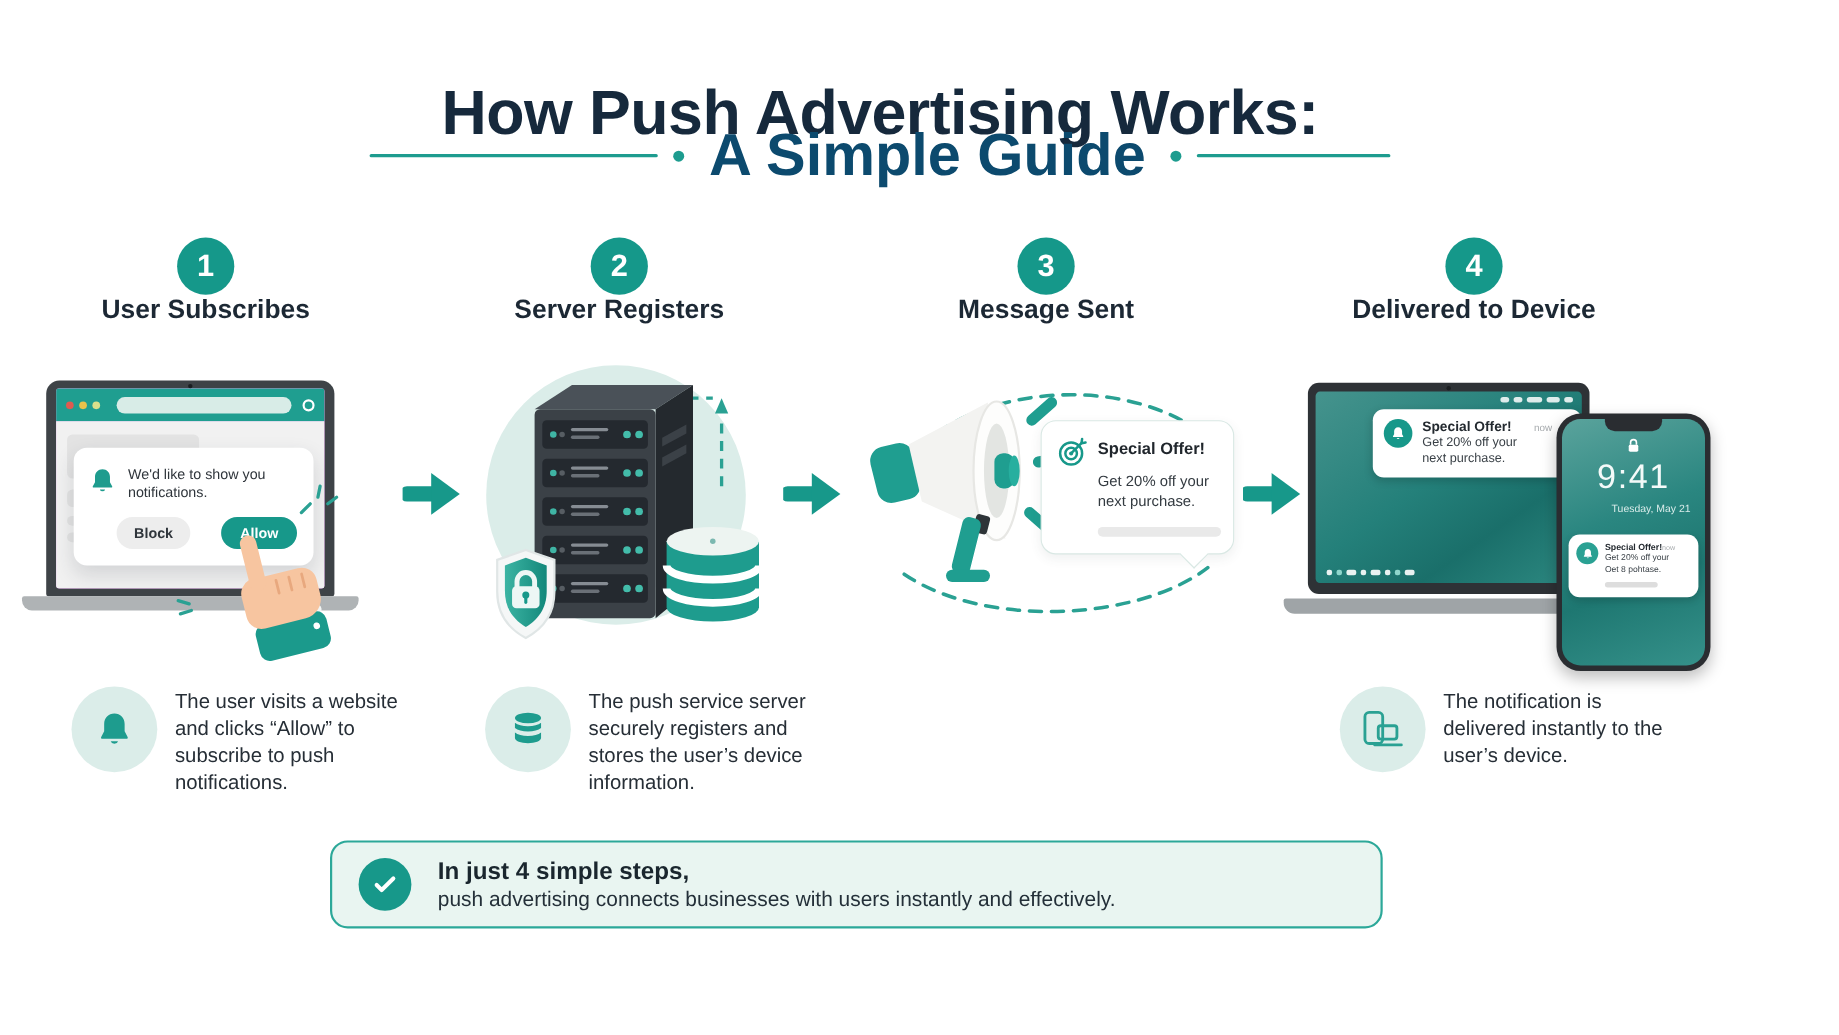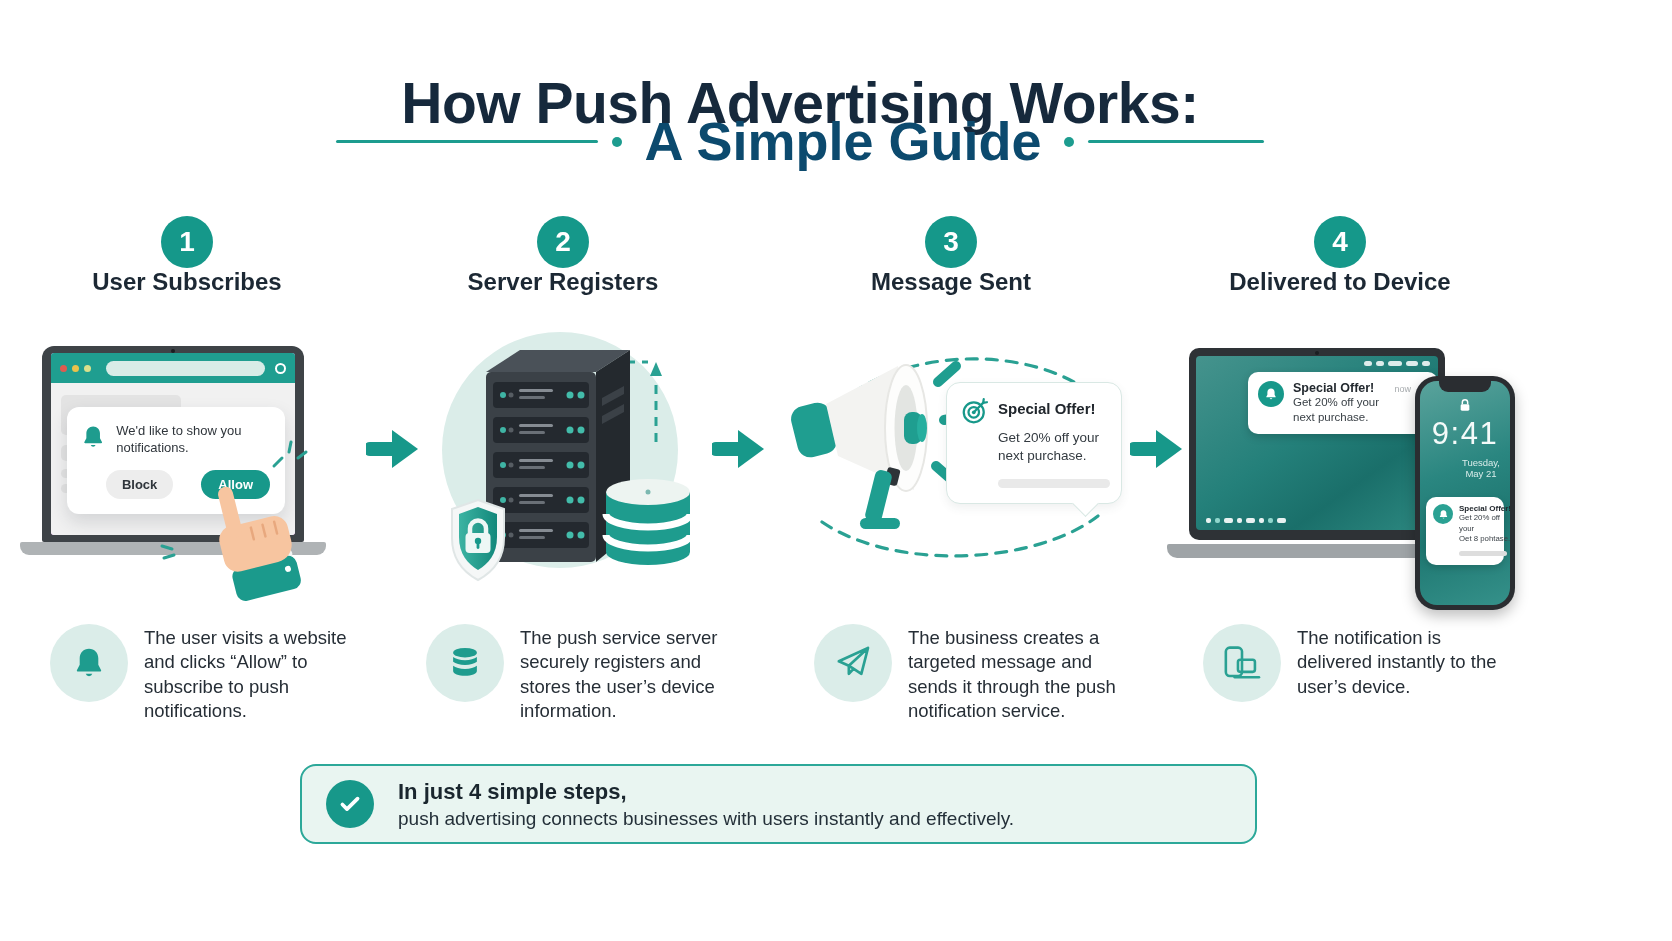--- a/index.html
+++ b/index.html
@@ -17,21 +17,21 @@
   .page-subtitle{font-size:54px;font-weight:700;color:#0c4a6e;margin:0 8px;line-height:1.1;}
 
   
   .step-col{position:absolute;top:212px;width:330px;height:600px;}
   .col1{left:22px}.col2{left:398px}.col3{left:786px}.col4{left:1175px}
   .step-badge{width:52px;height:52px;margin:4px auto 0;border-radius:50%;background:#15988A;
     color:#fff;font-size:28px;font-weight:700;display:flex;align-items:center;justify-content:center;}
   .step-title{margin-top:0;text-align:center;font-size:24px;font-weight:700;color:#1C2834;}
   .illus{position:absolute;top:108px;left:0;width:330px;height:295px;}
   .illus-svg{position:absolute;left:0;top:0;}
-  .desc{position:absolute;top:412px;left:0;width:330px;display:flex;gap:16px;padding-left:28px;box-sizing:border-box;}
+  .desc{position:absolute;top:412px;left:15px;width:330px;display:flex;gap:16px;padding-left:28px;box-sizing:border-box;}
   .desc-icon{flex:0 0 78px;width:78px;height:78px;border-radius:50%;background:#DBEDE9;
     display:flex;align-items:center;justify-content:center;}
   .desc-text{font-size:18.5px;line-height:1.32;color:#262E36;padding-top:2px;}
 
   .flow-arrow{position:absolute;top:426px;}
   .arrow1{left:366px}.arrow2{left:712px}.arrow3{left:1130px}
 
   
   .lap1{position:absolute;left:20px;top:26px;width:262px;height:196px;background:#3E4347;
     border-radius:12px 12px 2px 2px;padding:7px 9px;box-sizing:border-box;}
@@ -79,21 +79,21 @@
   .notif-bell{flex:0 0 26px;width:26px;height:26px;border-radius:50%;background:#17988A;
     display:flex;align-items:center;justify-content:center;}
   .notif-title-row{display:flex;justify-content:space-between;align-items:baseline;width:118px;}
   .notif-title{font-size:12.5px;font-weight:700;color:#23292F;}
   .notif-time{font-size:9px;color:#A7ABAE;}
   .notif-line{font-size:11.5px;color:#3A4147;line-height:1.3;}
   .dock{position:absolute;left:10px;bottom:7px;display:flex;gap:4px;align-items:center;}
   .ddot{width:5px;height:5px;border-radius:2px;background:rgba(255,255,255,.9);}
   .ddot.w{width:9px}.ddot.t{background:#8FD6CC;}
   .lap4-base{position:absolute;left:-8px;top:224px;width:300px;height:14px;background:#9FA4A7;border-radius:2px 2px 10px 10px;}
-  .phone4{position:absolute;left:240px;top:56px;width:100px;height:234px;background:#2A2D31;border-radius:22px;
+  .phone4{position:absolute;left:240px;top:56px;width:140px;height:234px;background:#2A2D31;border-radius:22px;
     padding:5px;box-sizing:border-box;box-shadow:0 6px 14px rgba(0,0,0,.25);}
   .phone4-screen{width:100%;height:100%;border-radius:17px;position:relative;overflow:hidden;
     background:linear-gradient(160deg,#5AA39C 0%,#2A8680 40%,#1E7771 65%,#35918A 100%);}
   .phone4-notch{position:absolute;top:0;left:50%;transform:translateX(-50%);width:52px;height:11px;
     background:#2A2D31;border-radius:0 0 9px 9px;}
   .phone4-lock{display:block;margin:16px auto 0;}
   .phone4-time{text-align:center;font-size:31px;color:#F4FAF9;letter-spacing:1.5px;margin-top:3px;font-weight:400;}
   .phone4-date{text-align:center;font-size:9.5px;color:#D9ECEA;margin-top:5px;padding-left:32px;}
   .phone4-notif{margin:18px 6px 0;background:#fff;border-radius:10px;padding:7px 7px 9px;display:flex;gap:6px;
     box-shadow:0 3px 7px rgba(0,0,0,.15);}
@@ -357,28 +357,20 @@
           </svg>
           <div class="offer-title">Special Offer!</div>
         </div>
         <div class="offer-line first">Get 20% off your</div>
         <div class="offer-line">next purchase.</div>
         <div class="offer-pill"></div>
         <div class="offer-tail"></div>
       </div>
     </div>
 
-    <div class="desc">
-      <div class="desc-icon">
-        <svg width="40" height="40" viewBox="0 0 24 24">
-          <path d="M21 3 3.5 11l6 2.6M21 3l-4 15.5-7.5-4.9M21 3 9.5 13.6m0 0v4.9l2.8-3" fill="none" stroke="#2AA193" stroke-width="1.6" stroke-linejoin="round" stroke-linecap="round"></path>
-        </svg>
-      </div>
-      <div class="desc-text">The business creates a targeted message and sends it through the push notification service.</div>
-    </div>
   </div>
 
   <svg class="flow-arrow arrow3" width="56" height="46" viewBox="0 0 56 46">
     <path d="M4 23 H30" stroke="#17988A" stroke-width="14" stroke-linecap="round"></path>
     <path d="M26 4 L52 23 L26 42 Z" fill="#17988A"></path>
   </svg>
 
   <div class="step-col col4">
     <div class="step-badge">4</div>
     <div class="step-title">Delivered to Device</div>

